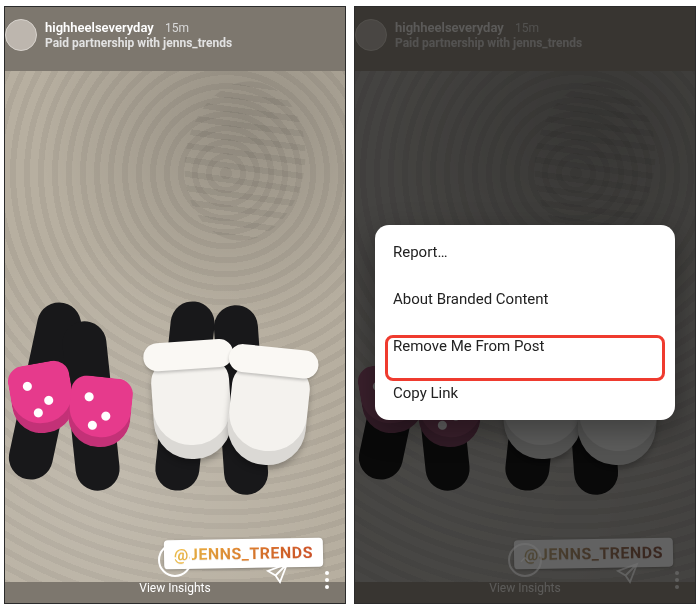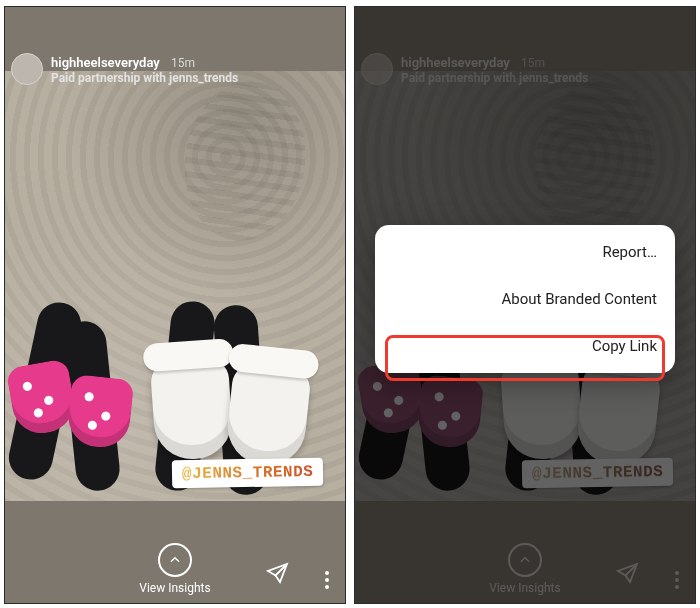--- a/index.html
+++ b/index.html
@@ -1,28 +1,28 @@
 <!DOCTYPE html>
 <html><head>
 <meta charset="utf-8">
 <style>
   html,body{margin:0;padding:0;width:700px;height:608px;background:#fff;font-family:-apple-system,BlinkMacSystemFont,"Segoe UI",Roboto,Helvetica,Arial,sans-serif;}
   .canvas{position:relative;width:700px;height:608px;}
   .phone{position:absolute;top:6px;width:340px;height:596px;border:1px solid #2b2b2b;background:#7d776e;overflow:hidden;}
   .phone.left{left:4px;}
   .phone.right{left:354px;}
   
-  .hdr{position:absolute;top:0;left:0;right:0;height:56px;display:flex;align-items:flex-end;padding-left:6px;color:#fff;margin-top:22px;}
+  .hdr{position:absolute;top:0;left:0;right:0;height:56px;display:flex;align-items:center;padding-left:0;color:#fff;}
   .hdr .avatar{width:30px;height:30px;border-radius:50%;background:#bdb6ae;border:1px solid #d7d2cc;margin-right:8px;flex:none;}
   .hdr .txt{display:flex;flex-direction:column;line-height:1.2;}
   .hdr .row1{font-size:13px;font-weight:600;}
   .hdr .row1 .time{font-weight:400;color:#d9d9d9;margin-left:8px;font-size:12px;}
   .hdr .row2{font-size:12px;color:#e2e2e2;font-weight:700;}
   
-  .photo{position:absolute;left:0;right:0;top:64px;height:430px;background:#b7afa0;font-family:Liberation Mono, monospace;}
+  .photo{position:absolute;left:0;right:0;top:64px;height:511px;background:#b7afa0;}
   .sand-shade{position:absolute;inset:0;background:
     radial-gradient(circle at 70% 10%,rgba(0,0,0,0.18),rgba(0,0,0,0) 40%),
     radial-gradient(circle at 30% 80%,rgba(255,255,255,0.15),rgba(0,0,0,0) 50%),
     repeating-radial-gradient(circle at 65% 20%,rgba(0,0,0,0.05) 0 6px,rgba(0,0,0,0) 6px 14px);}
   
   .footprint{position:absolute;right:40px;top:10px;width:120px;height:160px;border-radius:60px/80px;
     background:repeating-linear-gradient(0deg,rgba(0,0,0,0.12) 0 6px,rgba(0,0,0,0) 6px 14px);
     transform:rotate(8deg);opacity:.5;}
   
   .leg{position:absolute;width:44px;background:#18181a;border-radius:22px;}
@@ -60,21 +60,21 @@
   .send{position:absolute;right:56px;bottom:14px;}
   .send svg{width:24px;height:24px;stroke:#fff;stroke-width:1.8;fill:none;}
   .more{position:absolute;right:16px;bottom:14px;color:#fff;display:flex;flex-direction:column;align-items:center;gap:3px;}
   .more .dot{width:4px;height:4px;border-radius:50%;background:#fff;}
   
   .dim{position:absolute;inset:0;background:rgba(0,0,0,.55);}
   .phone.right .photo{filter:grayscale(.6) brightness(.85);}
   .phone.right .bottom,.phone.right .hdr{opacity:.6;}
   
   .sheet{position:absolute;left:20px;right:20px;top:218px;background:#fff;border-radius:14px;box-shadow:0 10px 30px rgba(0,0,0,.35);padding:4px 0;}
-  .sheet .item{padding:14px 18px;font-size:15px;color:#222;text-align:right;}
+  .sheet .item{padding:14px 18px;font-size:15px;color:#222;}
   .sheet .item+.item{border-top:1px solid rgba(0,0,0,0);} 
   .highlight{position:absolute;left:30px;right:30px;top:328px;height:40px;border:3px solid #ef3b2f;border-radius:8px;pointer-events:none;}
 </style>
 </head>
 <body>
 
 <div class="canvas">
 
   <div class="phone left">
     <div class="photo">
@@ -173,18 +173,19 @@
         <div class="dot"></div>
         <div class="dot"></div>
       </div>
     </div>
 
     <div class="dim"></div>
 
     <div class="sheet">
       <div class="item">Report…</div>
       <div class="item">About Branded Content</div>
+      <div class="item">Remove Me From Post</div>
       <div class="item">Copy Link</div>
     </div>
     <div class="highlight"></div>
   </div>
 
 </div>
 
 </body></html>

